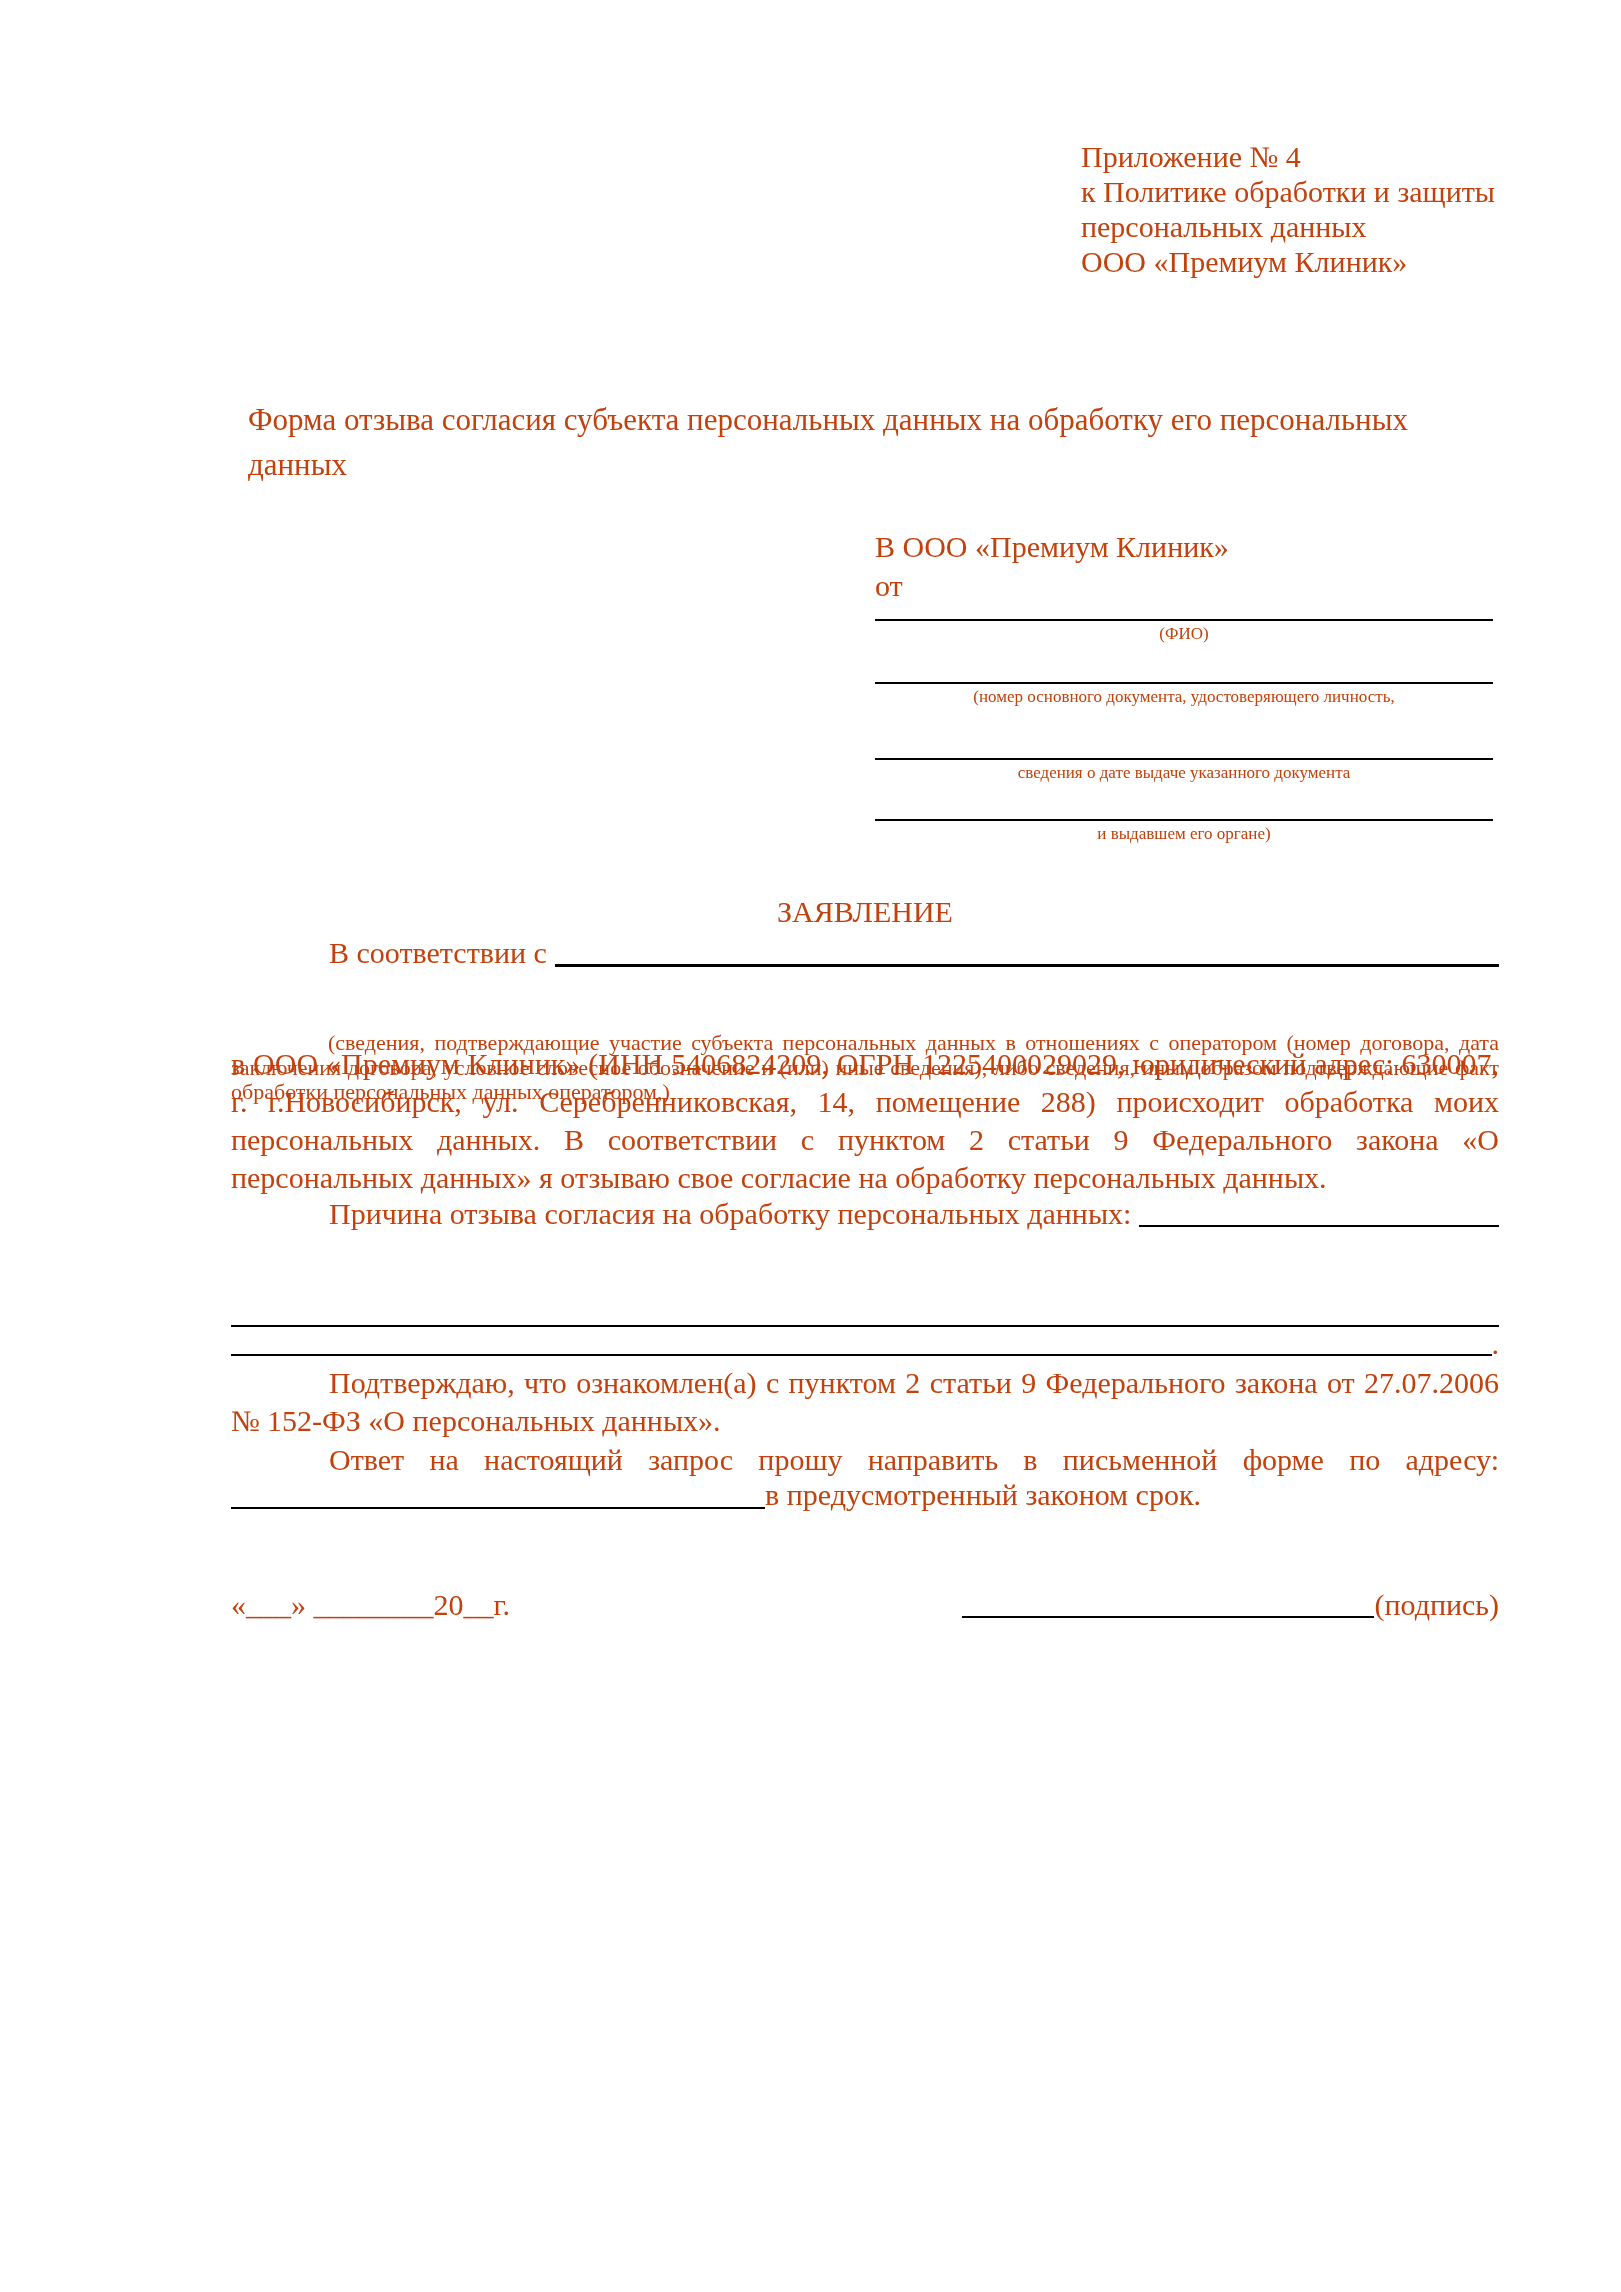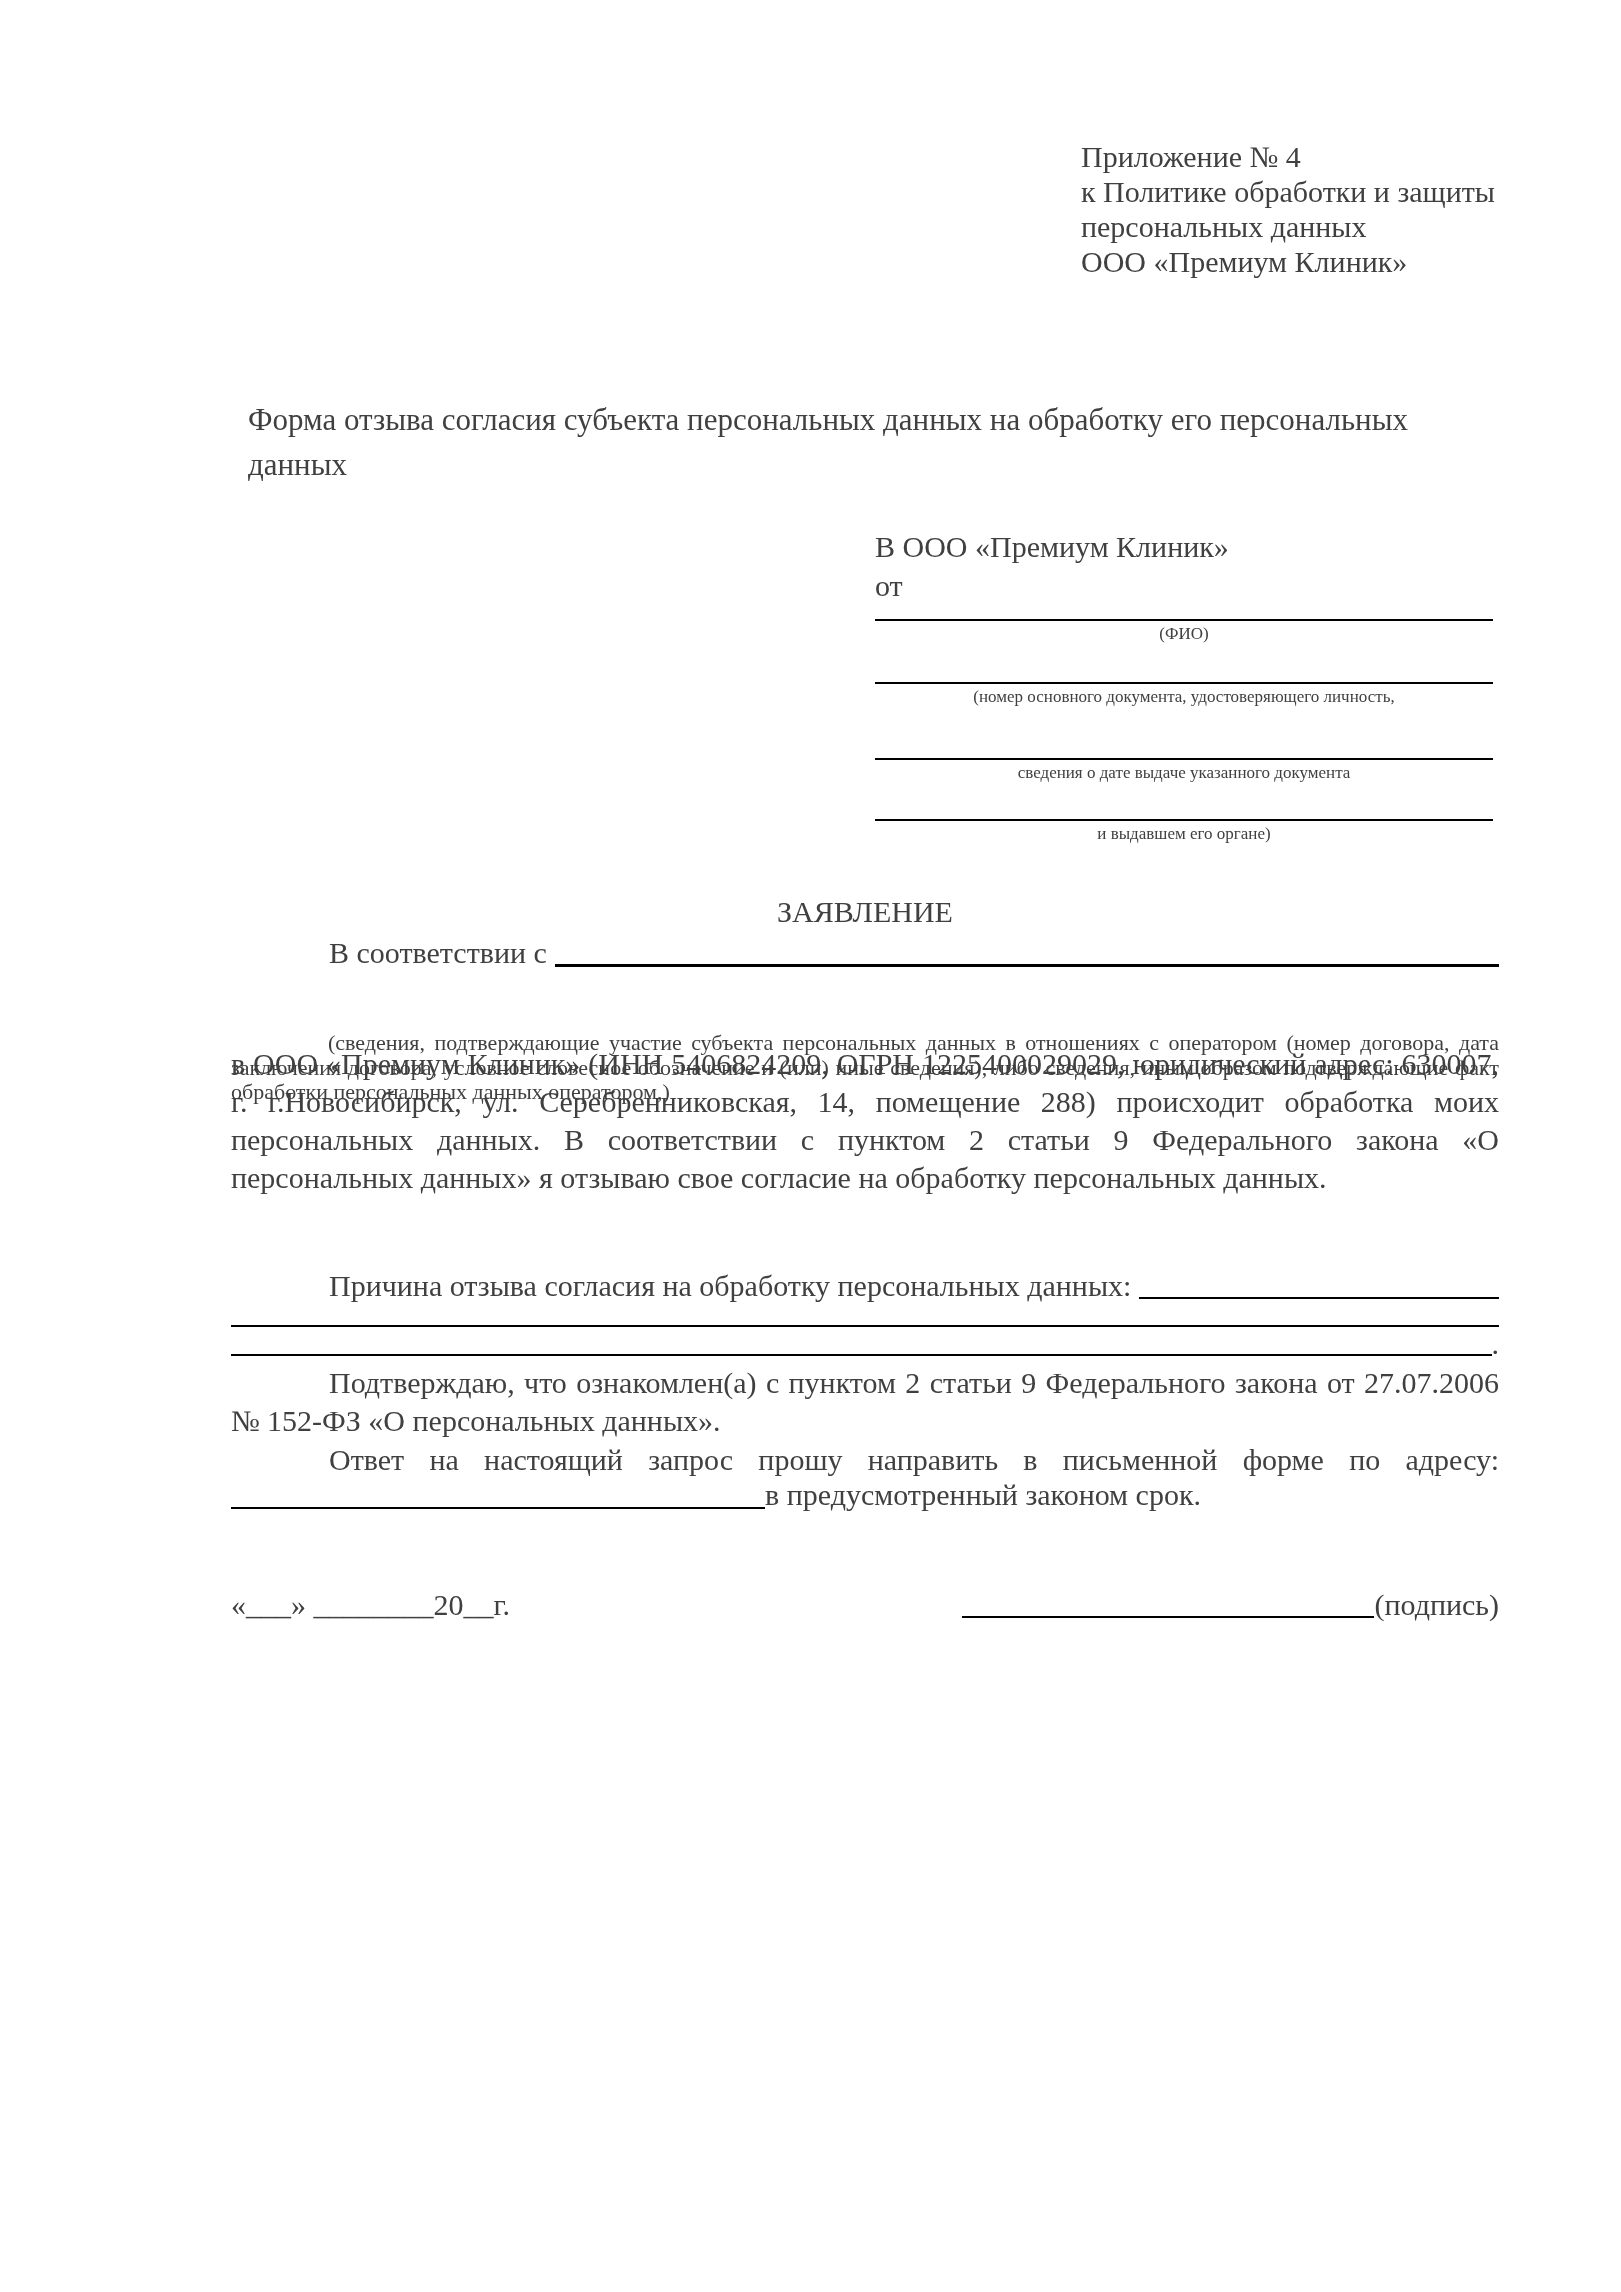--- a/index.html
+++ b/index.html
@@ -5,21 +5,21 @@
   html, body {
     margin: 0;
     padding: 0;
     background: #ffffff;
   }
   .page {
     position: relative;
     width: 1621px;
     height: 2293px;
     background: #ffffff;
-    color: #404040;
+    color: #c2410c;
     font-family: "Liberation Serif", "DejaVu Serif", serif;
     font-size: 30px;
     overflow: hidden;
   }
   .abs { position: absolute; }
 
   
   .appendix {
     left: 1081px; top: 139px; width: 431px;
     line-height: 35px;
@@ -74,21 +74,21 @@
     line-height: 24.5px;
     text-align: justify;
     text-indent: 97px;
   }
   .body-par {
     left: 231px; top: 1045px; width: 1268px;
     line-height: 38px;
     text-align: justify;
   }
   .reason-row {
-    left: 231px; top: 1266px; width: 1268px;
+    left: 231px; top: 1194px; width: 1268px;
     display: flex; align-items: stretch;
     line-height: 39px;
   }
   .reason-row .prefix { margin-left: 98px; white-space: nowrap; }
   .reason-row .fill { border-bottom: 2.9px solid #000; margin-bottom: 5.9px; }
 
   .blank-full-1 {
     left: 231px; top: 1284px; width: 1268px; height: 41px;
   }
   .blank-full-2 {

